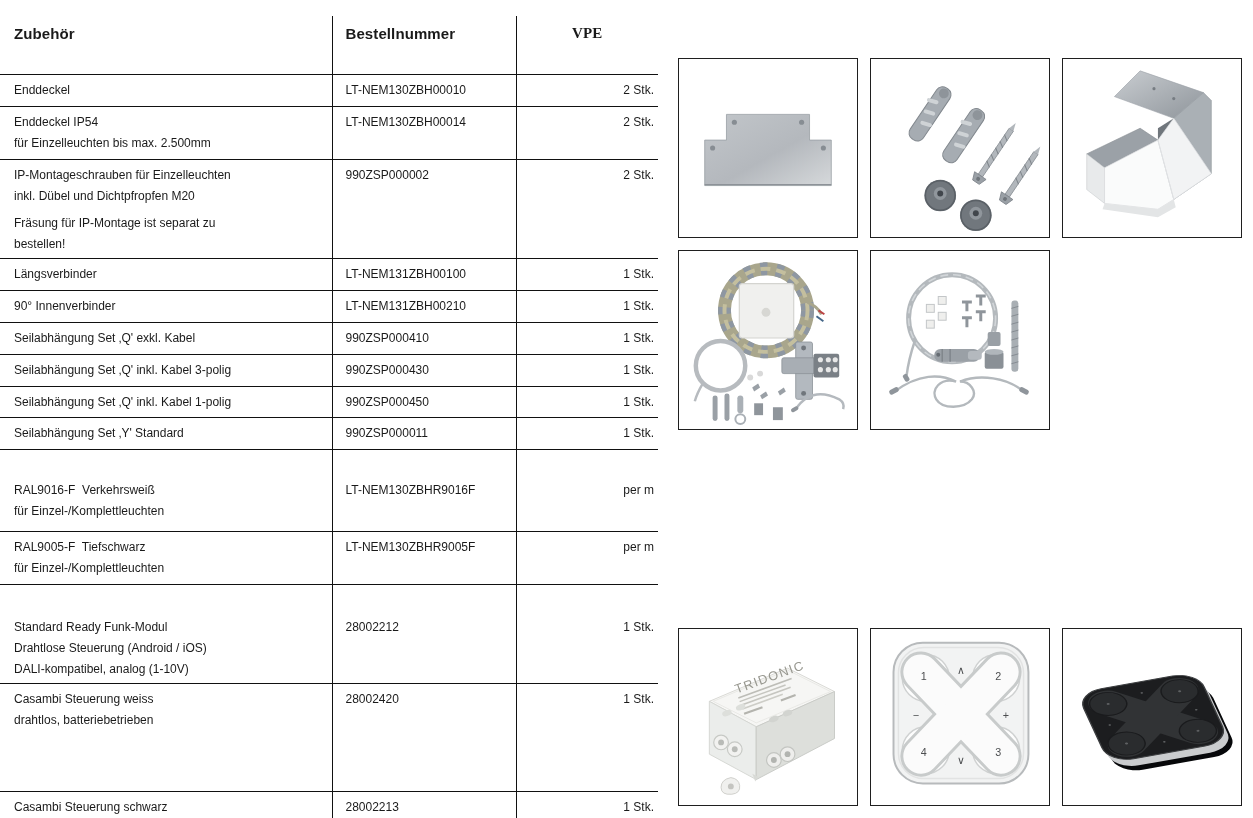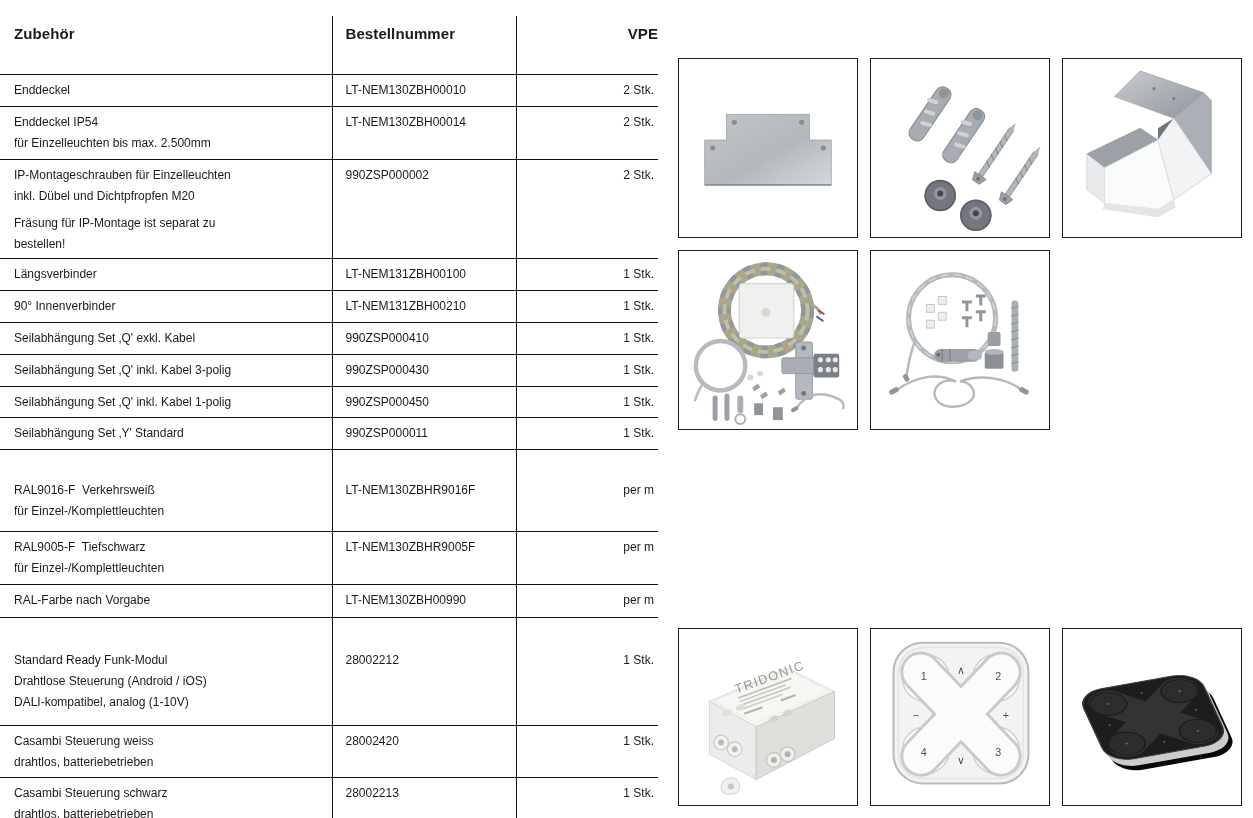--- a/index.html
+++ b/index.html
@@ -18,21 +18,21 @@
   col.c-order { width:184px; }
   col.c-vpe   { width:142px; }
 
   thead tr { height:58px; border-bottom:1px solid #111; }
   th {
     vertical-align:top; padding-top:9px; font-size:15px; font-weight:bold;
     text-align:left; letter-spacing:0.1px;
   }
   th.col-name  { padding-left:14px; }
   th.col-order { padding-left:13px; border-left:1px solid #111; border-right:1px solid #111; }
-  th.col-vpe   { text-align:right; }
+  th.col-vpe   { text-align:center;font-family:Liberation Serif, serif; }
 
   tbody tr { border-bottom:1px solid #111; }
   td { vertical-align:top; padding:5px 14px 3px 14px; font-size:12px; }
   td.cell-order { border-left:1px solid #111; border-right:1px solid #111; padding-left:13px; }
   td.cell-vpe   { text-align:right; padding-left:4px; padding-right:4px; }
   .cell-name div { line-height:21px; white-space:pre-wrap; }
   td.cell-order, td.cell-vpe { line-height:21px; }
   .pbreak { height:6px; }
 
   tbody tr:nth-child(1)  { height:32px; }
@@ -162,27 +162,20 @@
           </td>
           <td class="cell-order">LT-NEM130ZBHR9016F</td>
           <td class="cell-vpe">per m</td>
         </tr>
         <tr>
           <td class="cell-name">
             <div>RAL9005-F  Tiefschwarz</div>
             <div>für Einzel-/Komplettleuchten</div>
           </td>
           <td class="cell-order">LT-NEM130ZBHR9005F</td>
-          <td class="cell-vpe">per m</td>
-        </tr>
-        <tr>
-          <td class="cell-name">
-            <div>RAL-Farbe nach Vorgabe</div>
-          </td>
-          <td class="cell-order">LT-NEM130ZBH00990</td>
           <td class="cell-vpe">per m</td>
         </tr>
         <tr class="tall-b">
           <td class="cell-name">
             <div>Standard Ready Funk-Modul</div>
             <div>Drahtlose Steuerung (Android / iOS)</div>
             <div>DALI-kompatibel, analog (1-10V)</div>
           </td>
           <td class="cell-order">28002212</td>
           <td class="cell-vpe">1 Stk.</td>

